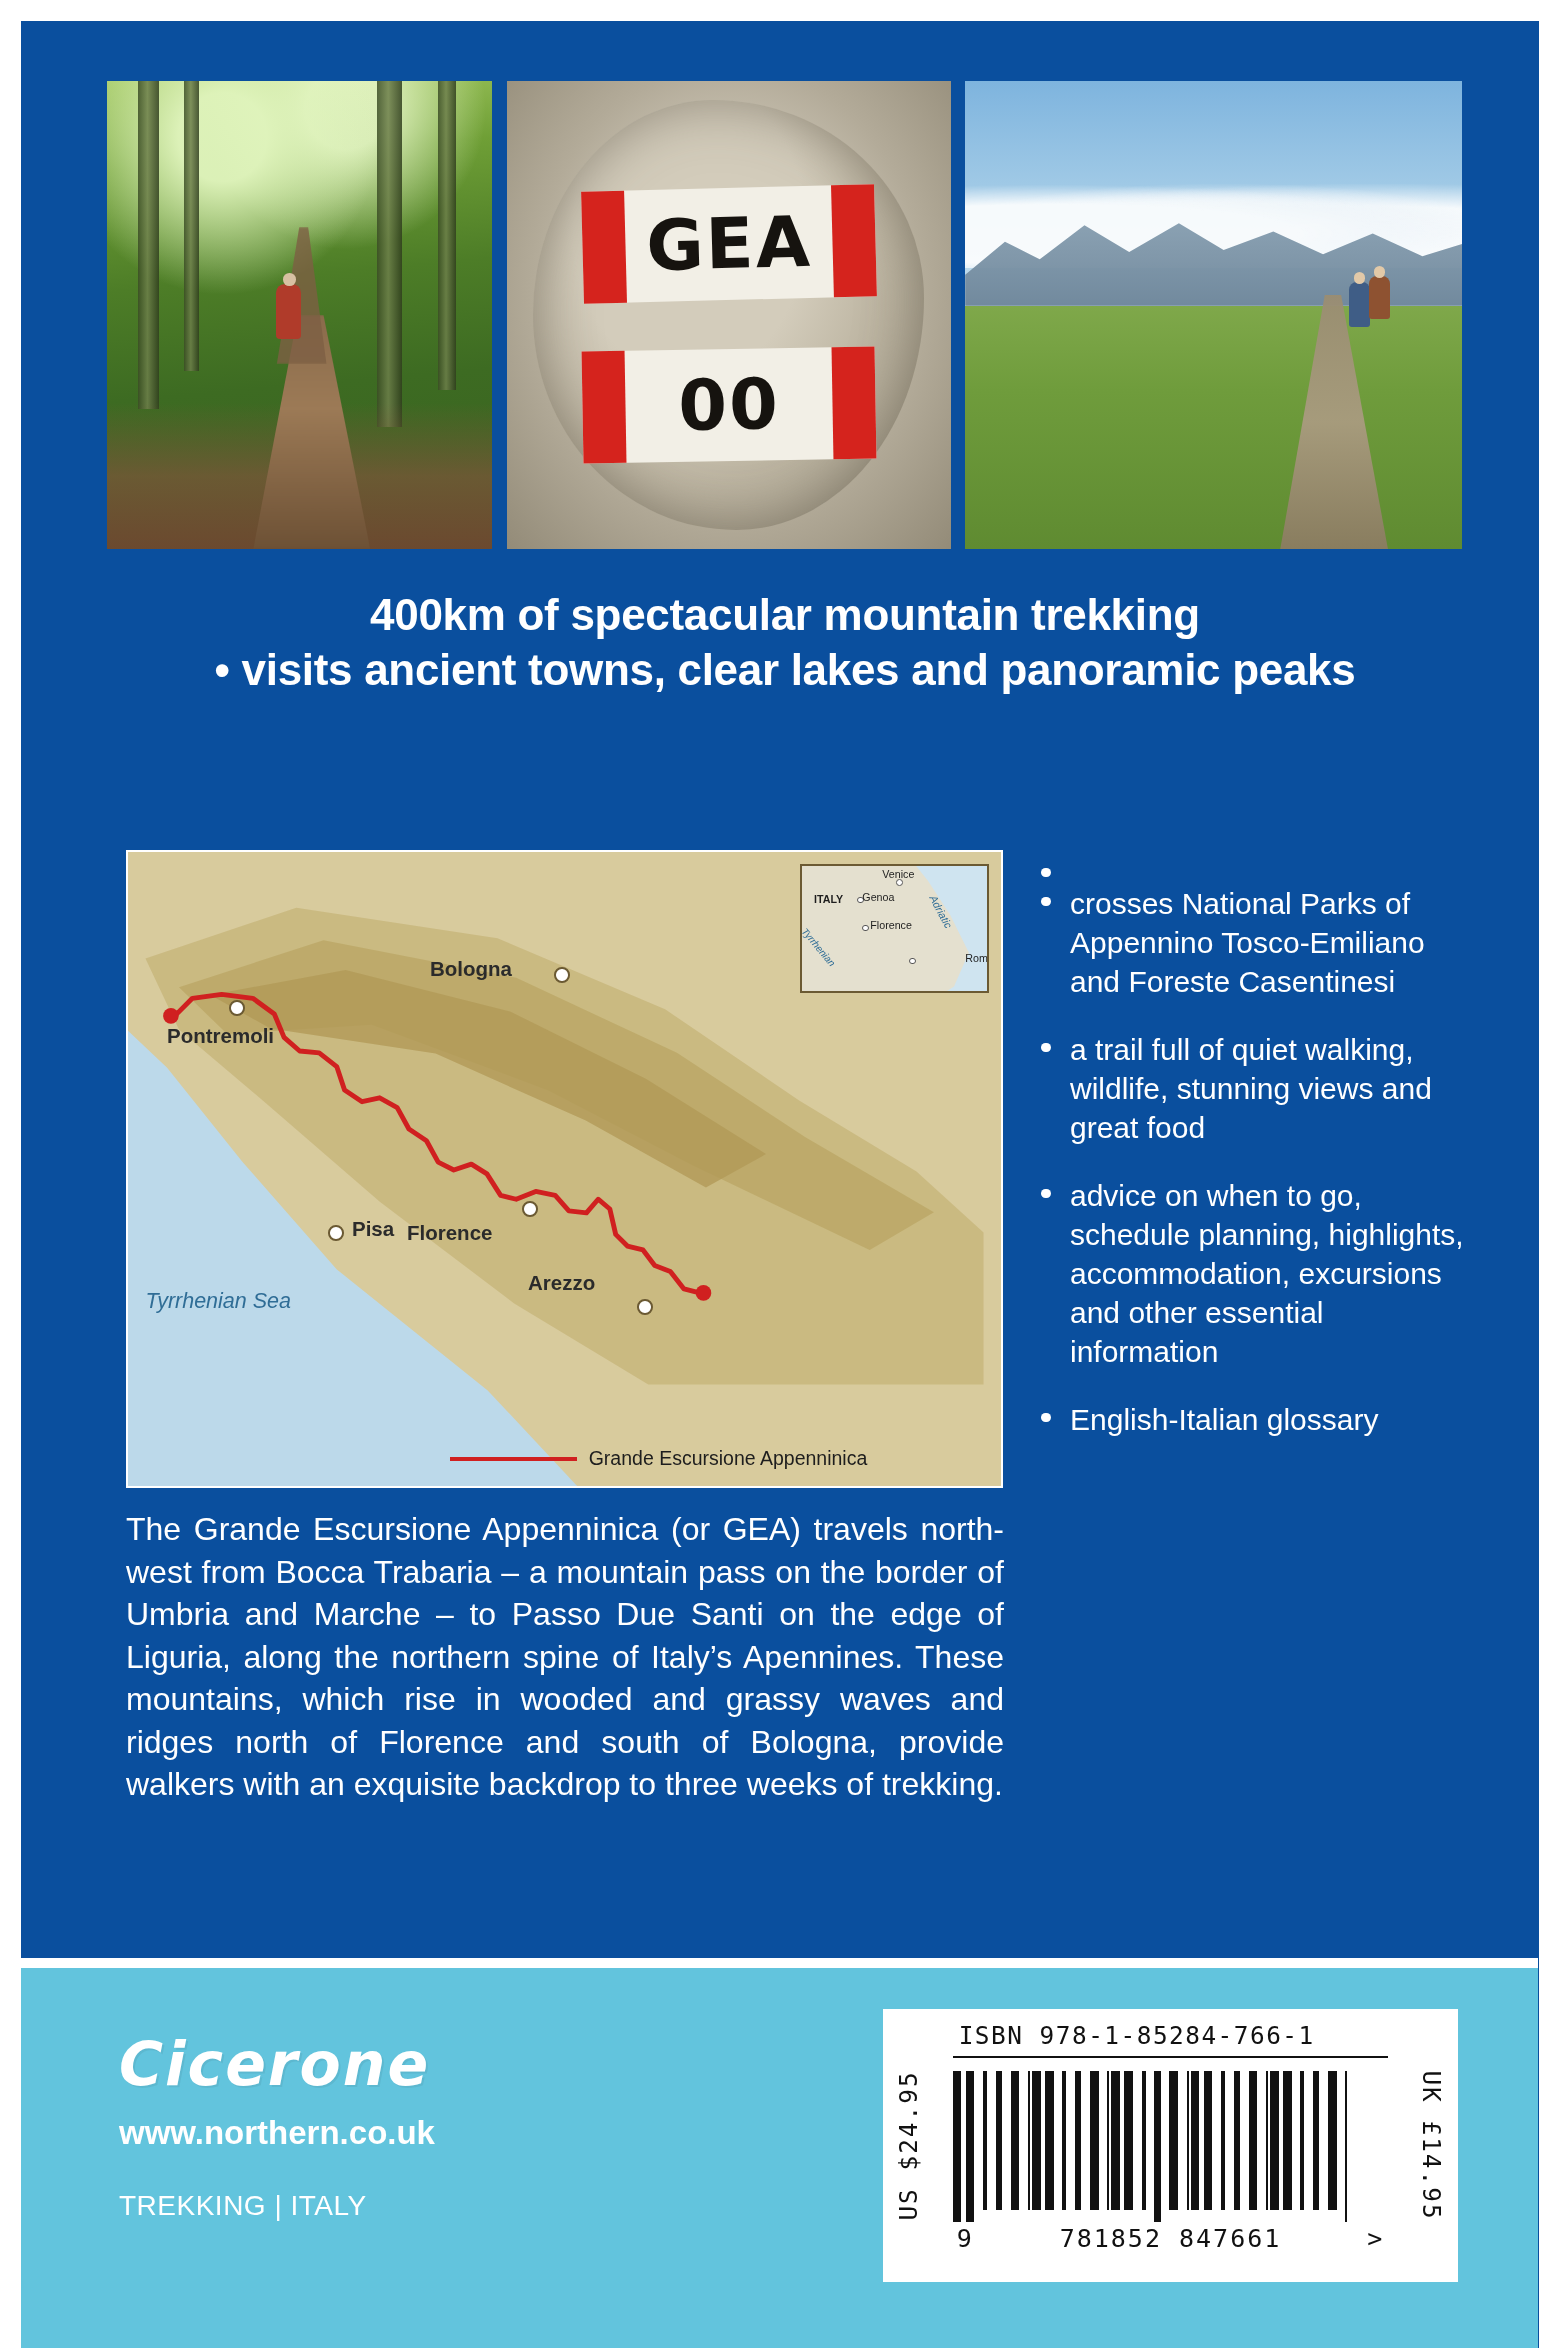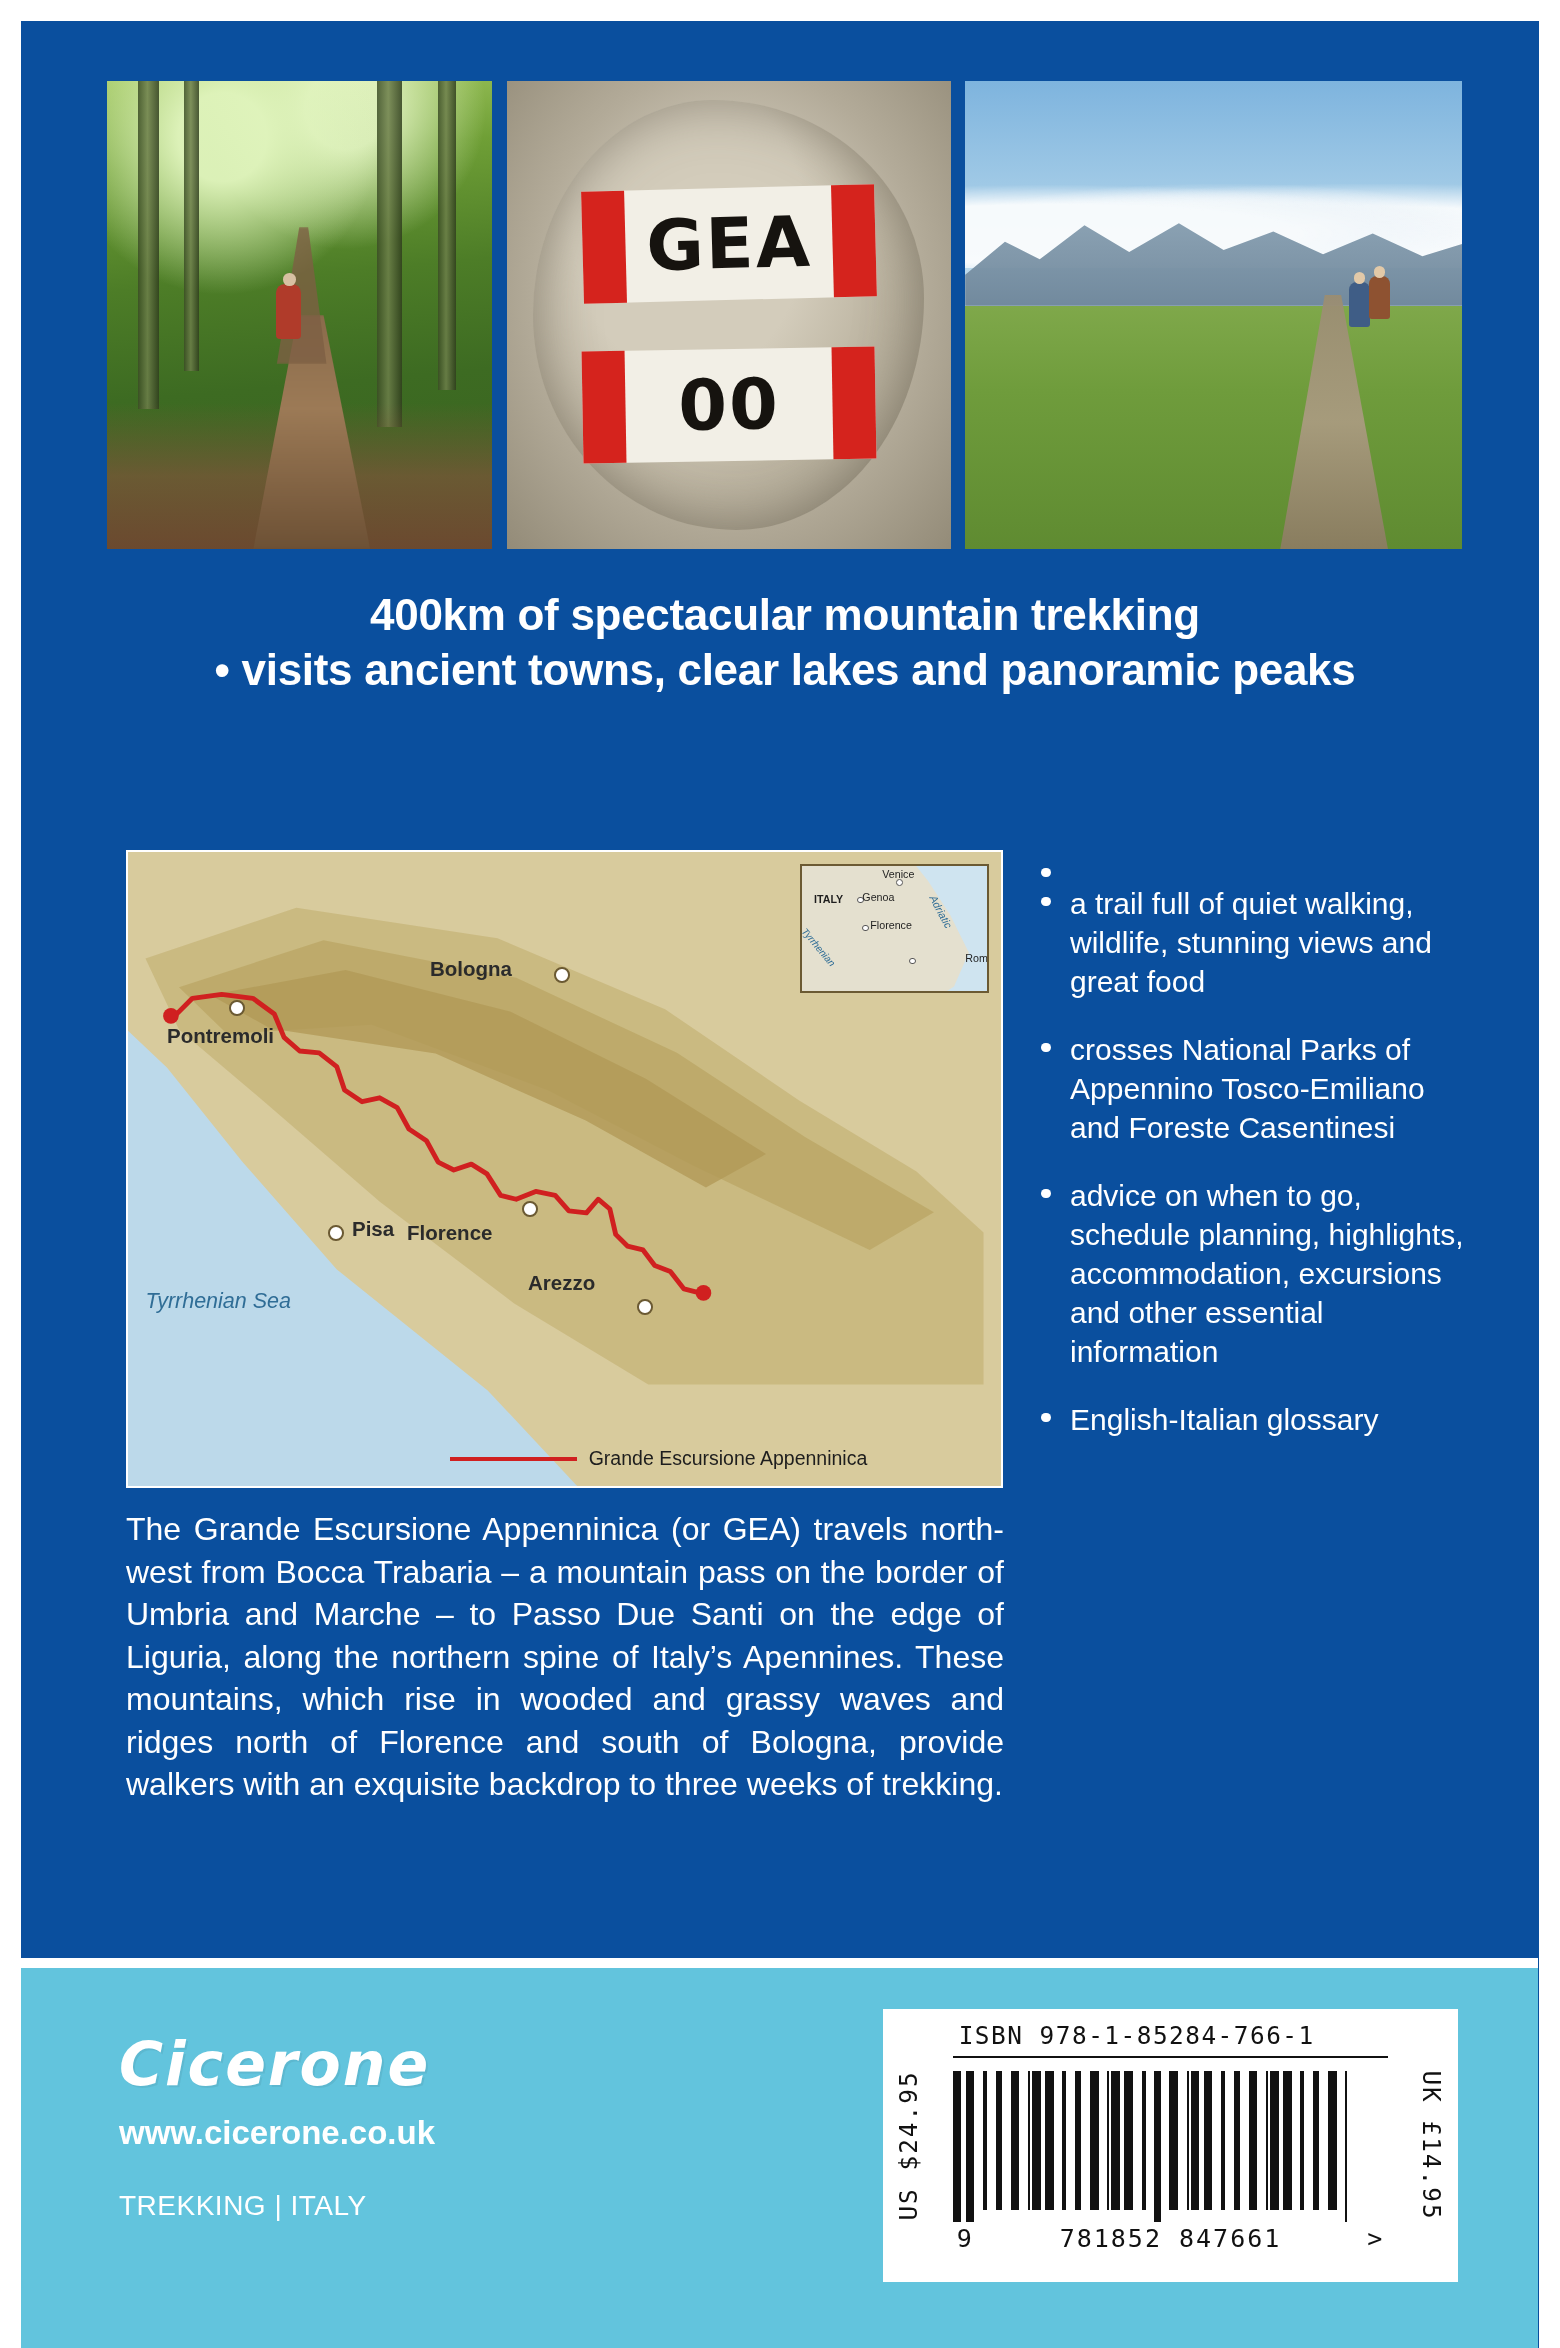--- a/index.html
+++ b/index.html
@@ -622,42 +622,42 @@
     </div>
 
     <div class="blurb">The Grande Escursione Appenninica (or GEA) travels north-west from Bocca Trabaria – a mountain pass on the border of Umbria and Marche – to Passo Due Santi on the edge of Liguria, along the northern spine of Italy’s Apennines. These mountains, which rise in wooded and grassy waves and ridges north of Florence and south of Bologna, provide walkers with an exquisite backdrop to three weeks of trekking.</div>
 
     <div class="bullets">
       <div class="bullet">
         <span class="dot"></span>
       </div>
       <div class="bullet">
         <span class="dot"></span>
-        <span>a trail full of quiet walking, wildlife, stunning views and great food</span>
+        <span>crosses National Parks of Appennino Tosco-Emiliano and Foreste Casentinesi</span>
       </div>
       <div class="bullet">
         <span class="dot"></span>
-        <span>crosses National Parks of Appennino Tosco-Emiliano and Foreste Casentinesi</span>
+        <span>a trail full of quiet walking, wildlife, stunning views and great food</span>
       </div>
       <div class="bullet">
         <span class="dot"></span>
         <span>advice on when to go, schedule planning, highlights, accommodation, excursions and other essential information</span>
       </div>
       <div class="bullet">
         <span class="dot"></span>
         <span>English-Italian glossary</span>
       </div>
     </div>
 
     <div class="footer">
       <div class="footer-rule"></div>
 
       <div class="brand">
         <div class="brand-name">Cicerone</div>
-        <div class="brand-url">www.cicerone.co.uk</div>
+        <div class="brand-url">www.northern.co.uk</div>
         <div class="brand-cat">TREKKING | ITALY</div>
       </div>
 
       <div class="barcode-box">
         <div class="bc-side">
           <span>US $24.95</span>
         </div>
         <div class="bc-main">
           <div class="bc-isbn">ISBN 978-1-85284-766-1</div>
           <div class="bc-bars" id="bars">

